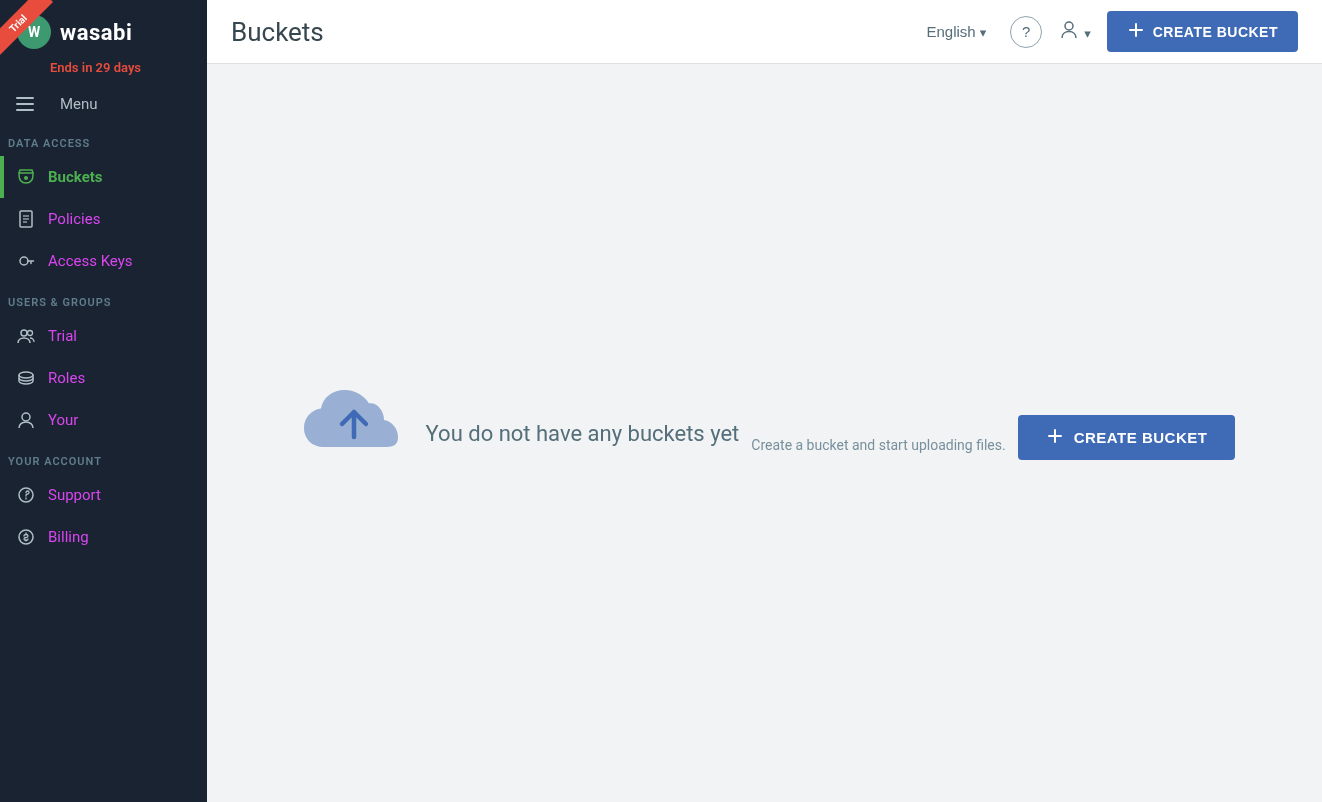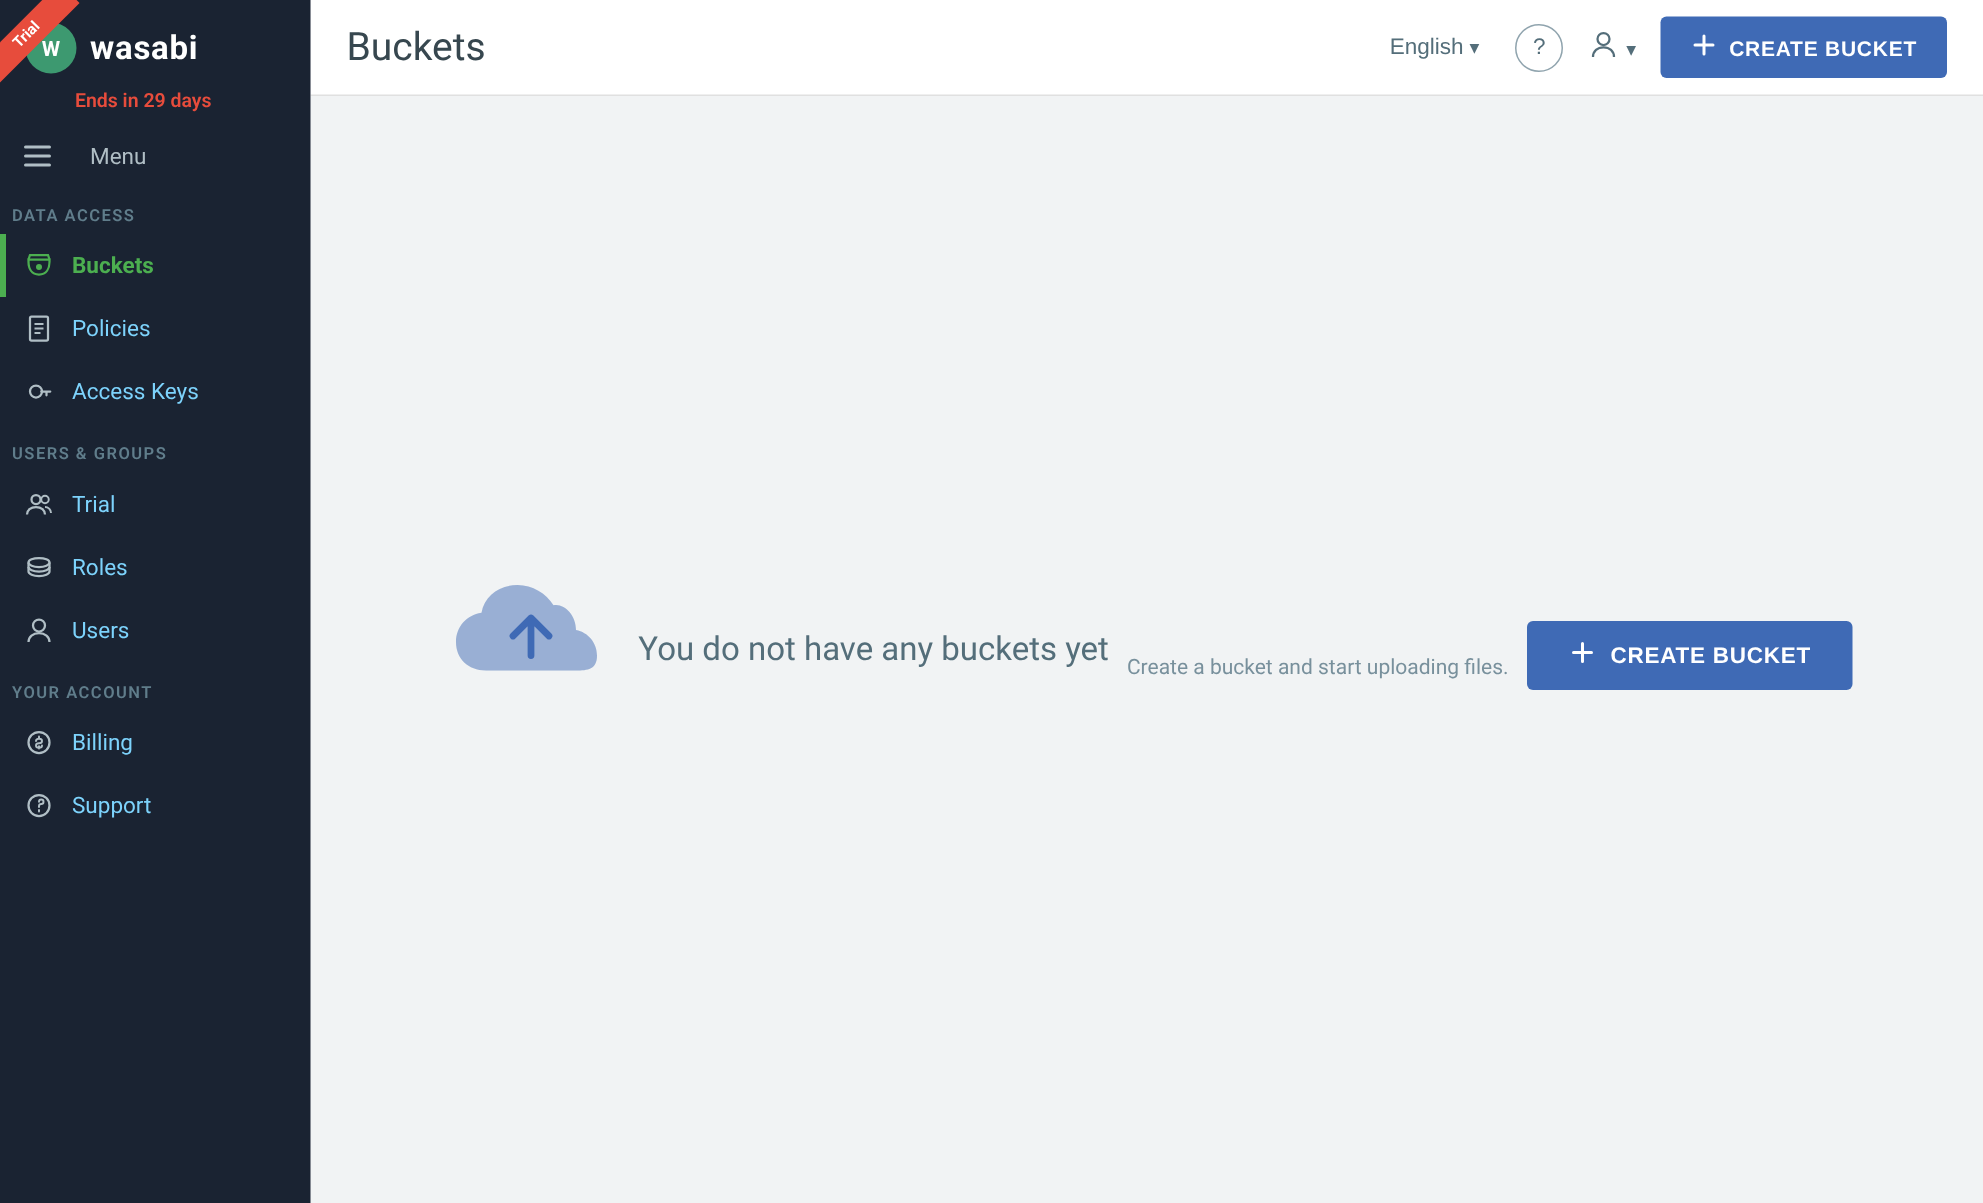--- a/index.html
+++ b/index.html
@@ -62,21 +62,21 @@
       text-transform: uppercase;
       letter-spacing: 1px;
       padding: 14px 16px 6px 8px;
       font-weight: 600;
     }
 
     .sidebar-item {
       display: flex;
       align-items: center;
       padding: 11px 16px;
-      color: #7dd3fc;
+      color: #d946ef;
       cursor: pointer;
       font-size: 15px;
       gap: 12px;
       position: relative;
       text-decoration: none;
     }
     .sidebar-item.active {
       color: #4caf50;
       font-weight: 700;
     }
@@ -339,44 +339,44 @@
     <span>Roles</span>
   </div>
 
   <div class="sidebar-item">
     <span class="sidebar-item-icon">
       <svg width="20" height="20" viewBox="0 0 20 20" fill="none">
         <circle cx="10" cy="7" r="4" stroke="#b0bec5" stroke-width="1.5"></circle>
         <path d="M3 18c0-3.5 3-6 7-6s7 2.5 7 6" stroke="#b0bec5" stroke-width="1.5" fill="none"></path>
       </svg>
     </span>
-    <span>Users</span>
+    <span>Your</span>
   </div>
 
   <div class="sidebar-section-label">Your Account</div>
 
+
+  <div class="sidebar-item">
+    <span class="sidebar-item-icon">
+      <svg width="20" height="20" viewBox="0 0 20 20" fill="none">
+        <circle cx="10" cy="10" r="7" stroke="#b0bec5" stroke-width="1.5"></circle>
+        <path d="M10 14v-1M10 7.5c0-1 .5-1.5 1.5-1.5a1.5 1.5 0 0 1 0 3c-.8 0-1.5.5-1.5 1.5v.5" stroke="#b0bec5" stroke-width="1.3" stroke-linecap="round"></path>
+      </svg>
+    </span>
+    <span>Support</span>
+  </div>
 
   <div class="sidebar-item">
     <span class="sidebar-item-icon">
       <svg width="20" height="20" viewBox="0 0 20 20" fill="none">
         <circle cx="10" cy="10" r="7" stroke="#b0bec5" stroke-width="1.5"></circle>
         <path d="M10 6v1.5M10 12.5V14M8 9c0-1 .9-1.5 2-1.5s2 .5 2 1.5-1 1.5-2 1.5-2 .5-2 1.5.9 1.5 2 1.5 2-.5 2-1.5" stroke="#b0bec5" stroke-width="1.3" stroke-linecap="round"></path>
       </svg>
     </span>
     <span>Billing</span>
-  </div>
-
-  <div class="sidebar-item">
-    <span class="sidebar-item-icon">
-      <svg width="20" height="20" viewBox="0 0 20 20" fill="none">
-        <circle cx="10" cy="10" r="7" stroke="#b0bec5" stroke-width="1.5"></circle>
-        <path d="M10 14v-1M10 7.5c0-1 .5-1.5 1.5-1.5a1.5 1.5 0 0 1 0 3c-.8 0-1.5.5-1.5 1.5v.5" stroke="#b0bec5" stroke-width="1.3" stroke-linecap="round"></path>
-      </svg>
-    </span>
-    <span>Support</span>
   </div>
 
 </div>
 
 <div class="main">
 
   <div class="topbar">
     <h1 class="topbar-title">Buckets</h1>
     <div class="topbar-right">
 

